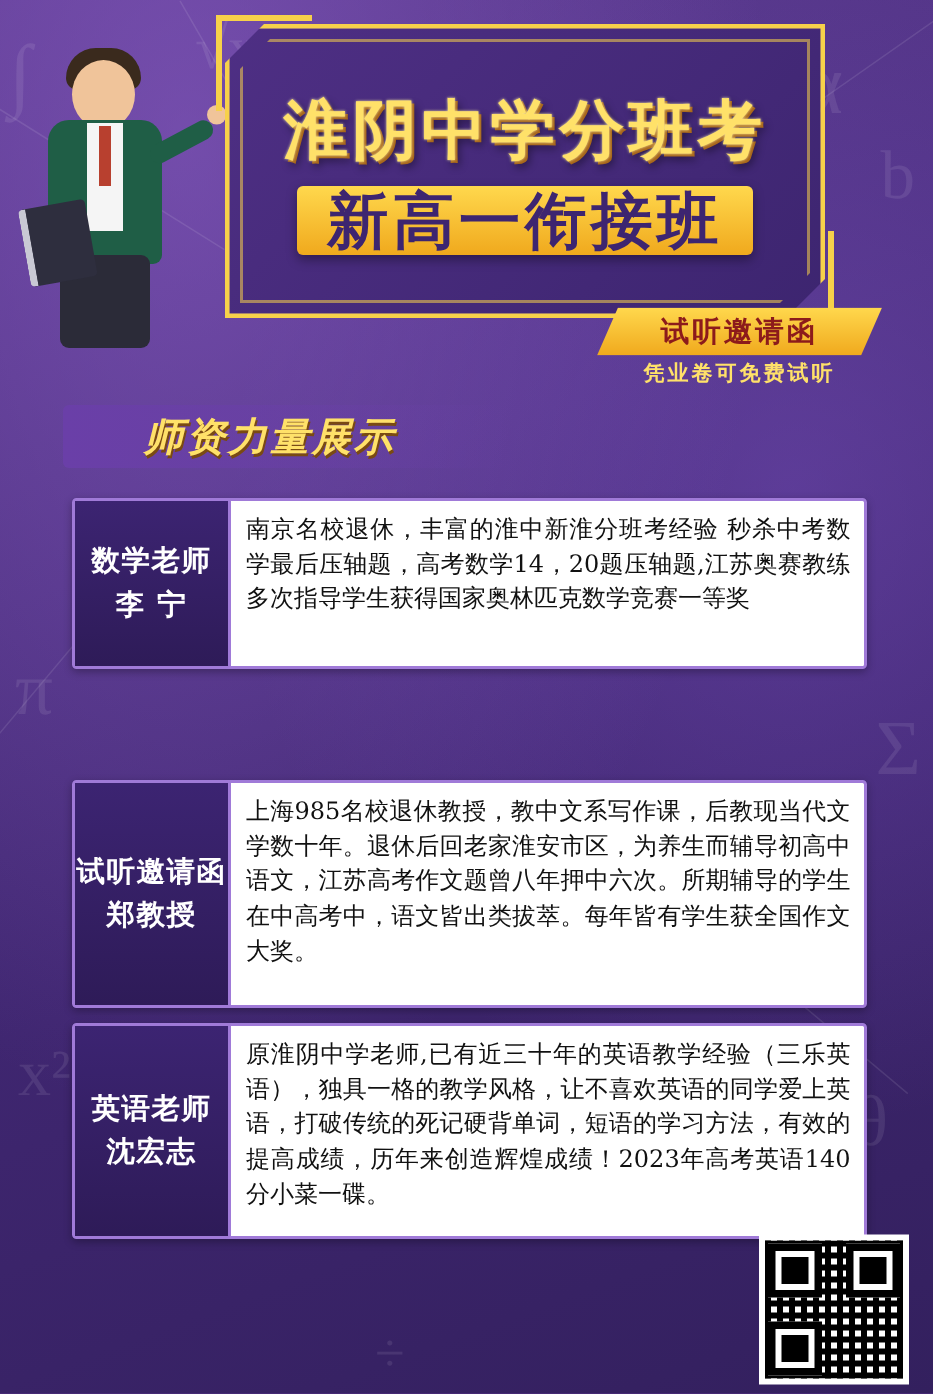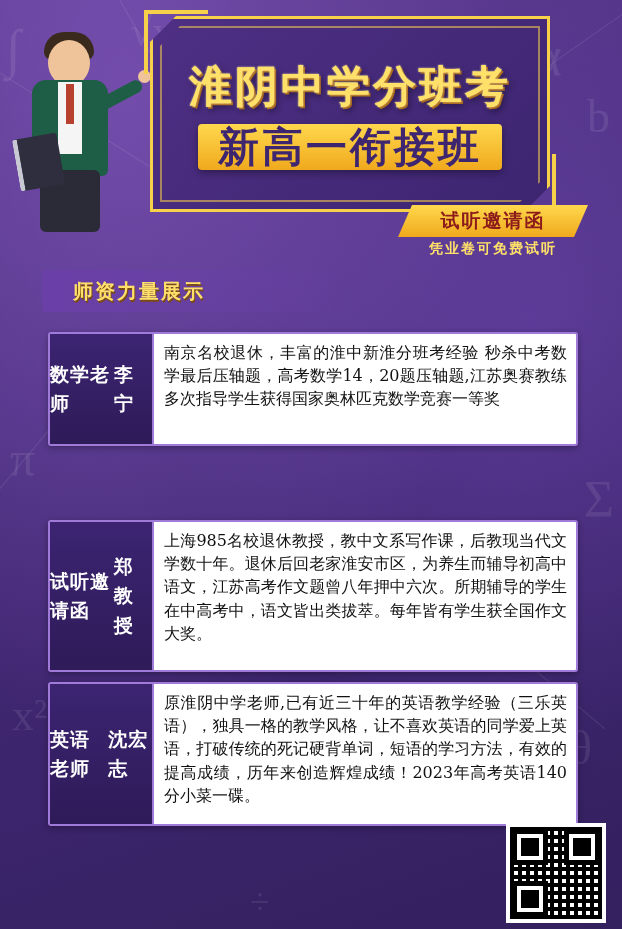--- a/index.html
+++ b/index.html
@@ -130,40 +130,41 @@
   .section-title{
     position:absolute;left:42px;top:270px;width:300px;height:42px;
     display:flex;align-items:center;
   }
   .section-title .bar{
     position:absolute;left:0;top:0;width:300px;height:42px;
     background:linear-gradient(90deg,#6a3fa8 0%,rgba(106,63,168,0) 100%);
     border-radius:4px;
   }
   .section-title span{
-    position:relative;padding-left:31px;
-    font-family:"DejaVu Serif","Liberation Serif",serif;
-    font-weight:bold;font-size:20px;letter-spacing:2px;color:#ffe169;
+    position:relative;padding-left:54px;
+    font-family:"DejaVu Serif","Liberation Serif",serif;
+    font-weight:bold;font-size:26px;letter-spacing:2px;color:#ffe169;
     text-shadow:1px 2px 0 #7a4a12;
+    font-style:italic;
   }
 
   
   .card{
     position:absolute;left:48px;width:526px;
     background:#ffffff;
     border:2px solid #a07ad8;
     border-radius:3px;
     display:flex;
     box-shadow:0 2px 6px rgba(0,0,0,.3);
   }
   .card .name{
     flex:0 0 102px;
     background:linear-gradient(180deg,#3c2472 0%,#2e1b58 100%);
     color:#ffffff;
-    display:flex;flex-direction:row;align-items:center;justify-content:center;
+    display:flex;flex-direction:column;align-items:center;justify-content:center;
     font-family:"DejaVu Serif","Liberation Serif",serif;
     font-weight:bold;font-size:19px;line-height:1.55;letter-spacing:1px;
     border-right:2px solid #a07ad8;
   }
   .card .desc{
     flex:1;padding:7px 9px 8px 10px;
     font-family:"DejaVu Serif","Liberation Serif",serif;
     font-size:16px;line-height:1.45;color:#111;
     text-align:justify;
   }

